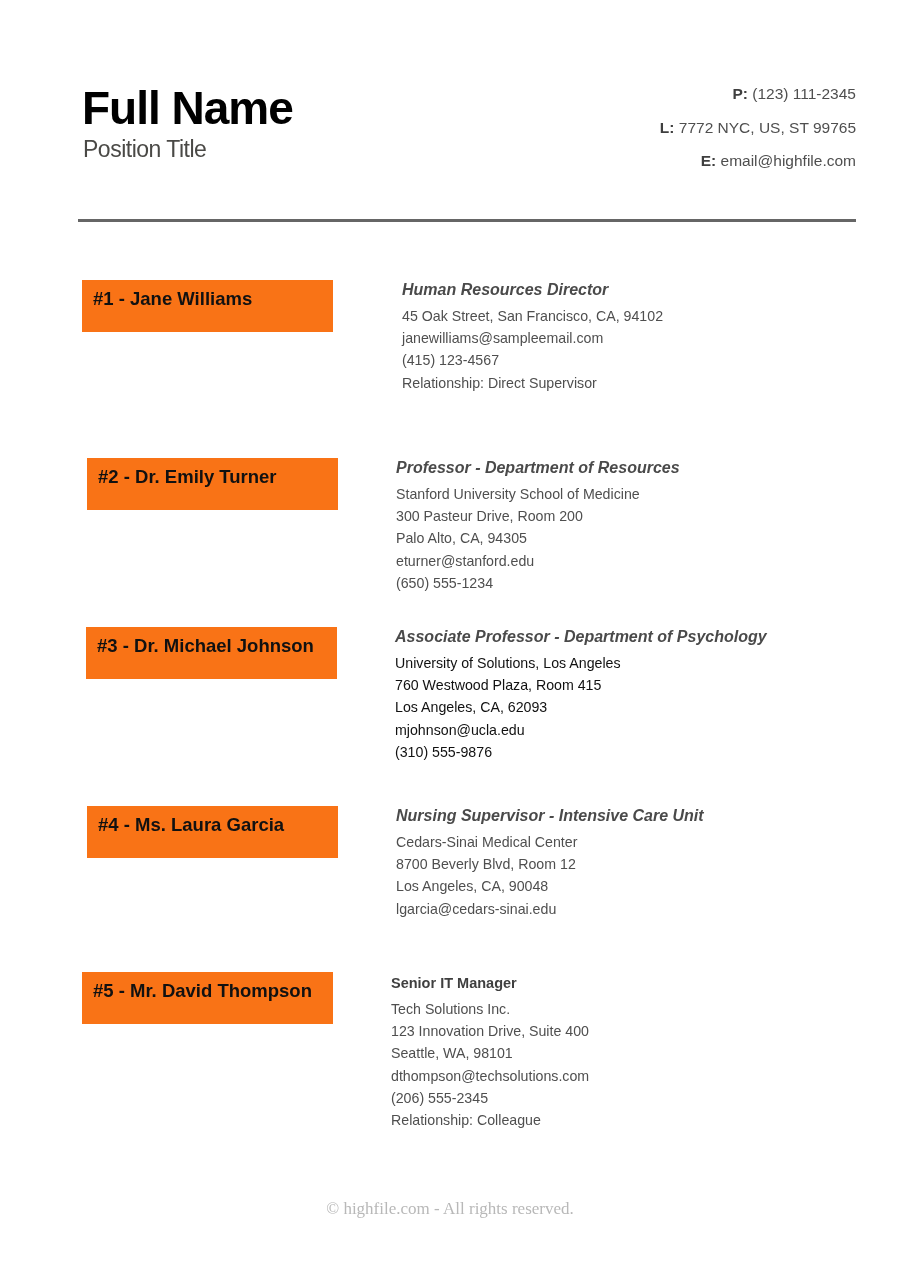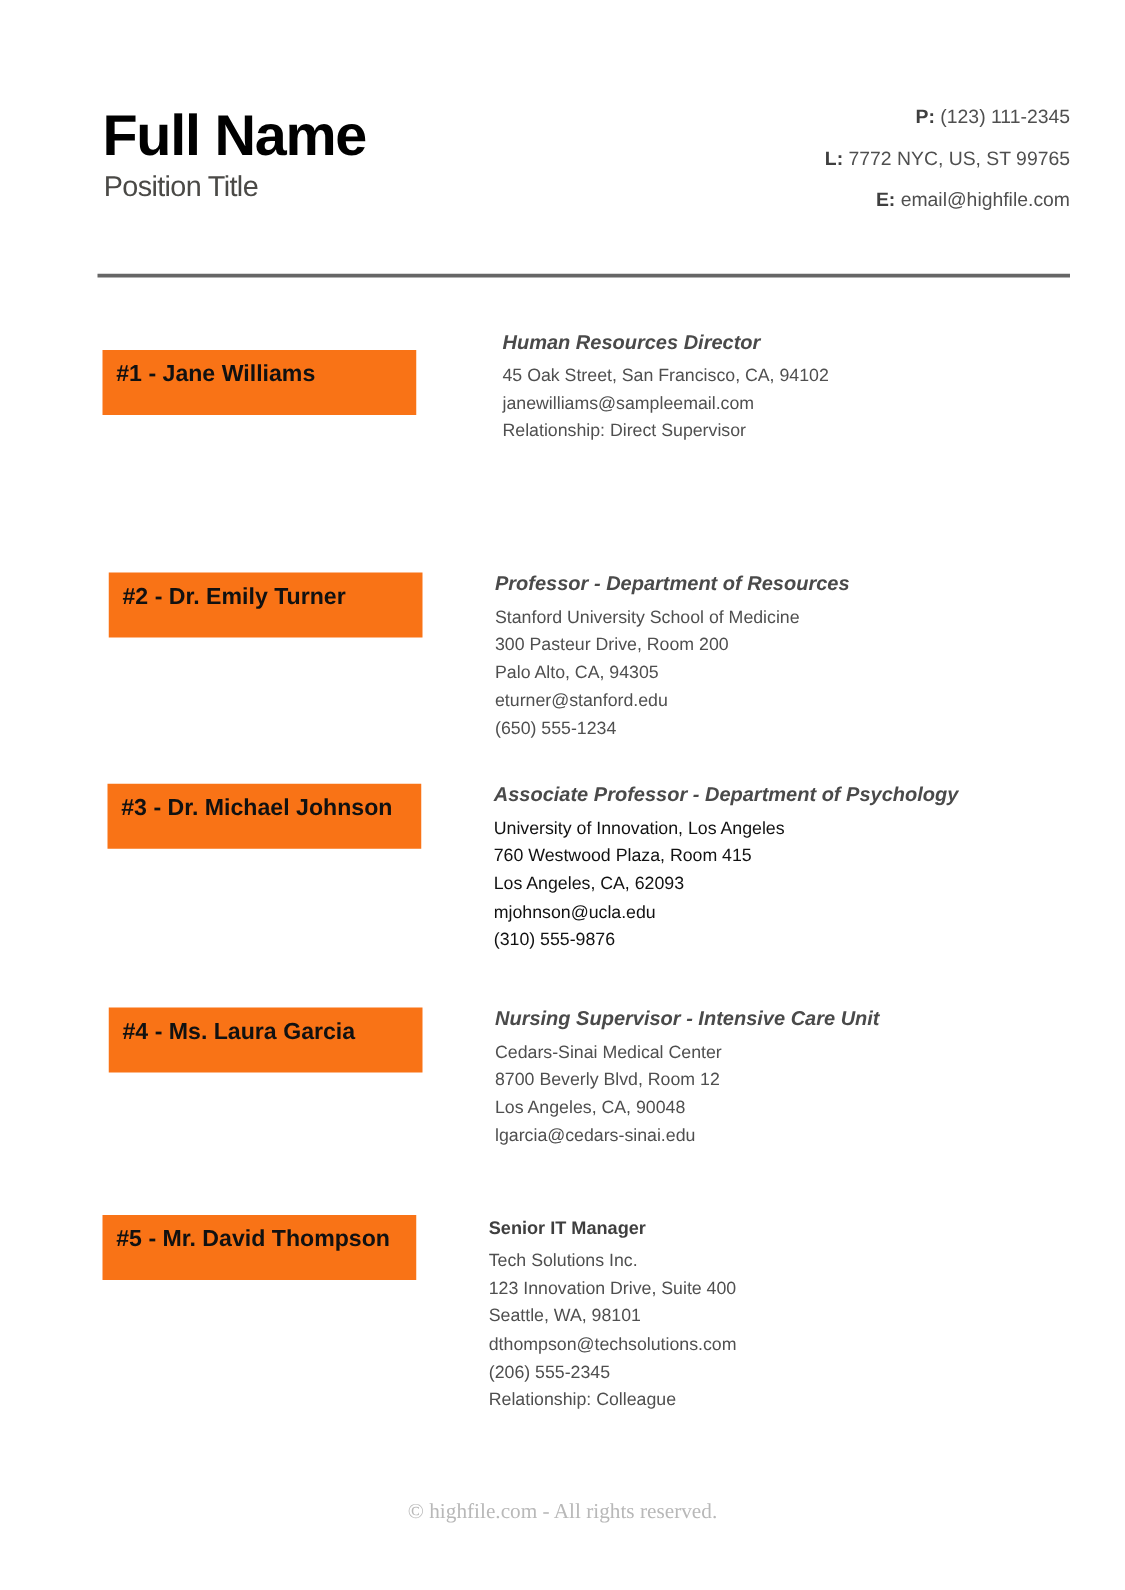--- a/index.html
+++ b/index.html
@@ -34,41 +34,42 @@
 
 <div class="contact">
   <div class="contact-line"><b>P:</b><span> (123) 111-2345</span></div>
   <div class="contact-line"><b>L:</b><span> 7772 NYC, US, ST 99765</span></div>
   <div class="contact-line"><b>E:</b><span> email@highfile.com</span></div>
 </div>
 
 <div class="divider"></div>
 
 <div class="ref-label" style="left:82px; top:280px; width:251px;">#1 - Jane Williams</div>
-<div class="ref-details" style="left:402px; top:264px;">
+<div class="ref-details" style="left:402px; top:279px;">
   <div class="ref-title">Human Resources Director</div>
   <div class="ref-line">45 Oak Street, San Francisco, CA, 94102</div>
   <div class="ref-line">janewilliams@sampleemail.com</div>
+  <div class="ref-line">(415) 123-4567</div>
   <div class="ref-line">Relationship: Direct Supervisor</div>
 </div>
 
 <div class="ref-label" style="left:87px; top:458px; width:251px;">#2 - Dr. Emily Turner</div>
 <div class="ref-details" style="left:396px; top:457px;">
   <div class="ref-title">Professor - Department of Resources</div>
   <div class="ref-line">Stanford University School of Medicine</div>
   <div class="ref-line">300 Pasteur Drive, Room 200</div>
   <div class="ref-line">Palo Alto, CA, 94305</div>
   <div class="ref-line">eturner@stanford.edu</div>
   <div class="ref-line">(650) 555-1234</div>
 </div>
 
 <div class="ref-label" style="left:86px; top:627px; width:251px;">#3 - Dr. Michael Johnson</div>
 <div class="ref-details dark" style="left:395px; top:626px;">
   <div class="ref-title">Associate Professor - Department of Psychology</div>
-  <div class="ref-line">University of Innovation, Los Angeles</div>
+  <div class="ref-line">University of Solutions, Los Angeles</div>
   <div class="ref-line">760 Westwood Plaza, Room 415</div>
   <div class="ref-line">Los Angeles, CA, 62093</div>
   <div class="ref-line">mjohnson@ucla.edu</div>
   <div class="ref-line">(310) 555-9876</div>
 </div>
 
 <div class="ref-label" style="left:87px; top:806px; width:251px;">#4 - Ms. Laura Garcia</div>
 <div class="ref-details" style="left:396px; top:805px;">
   <div class="ref-title">Nursing Supervisor - Intensive Care Unit</div>
   <div class="ref-line">Cedars-Sinai Medical Center</div>

